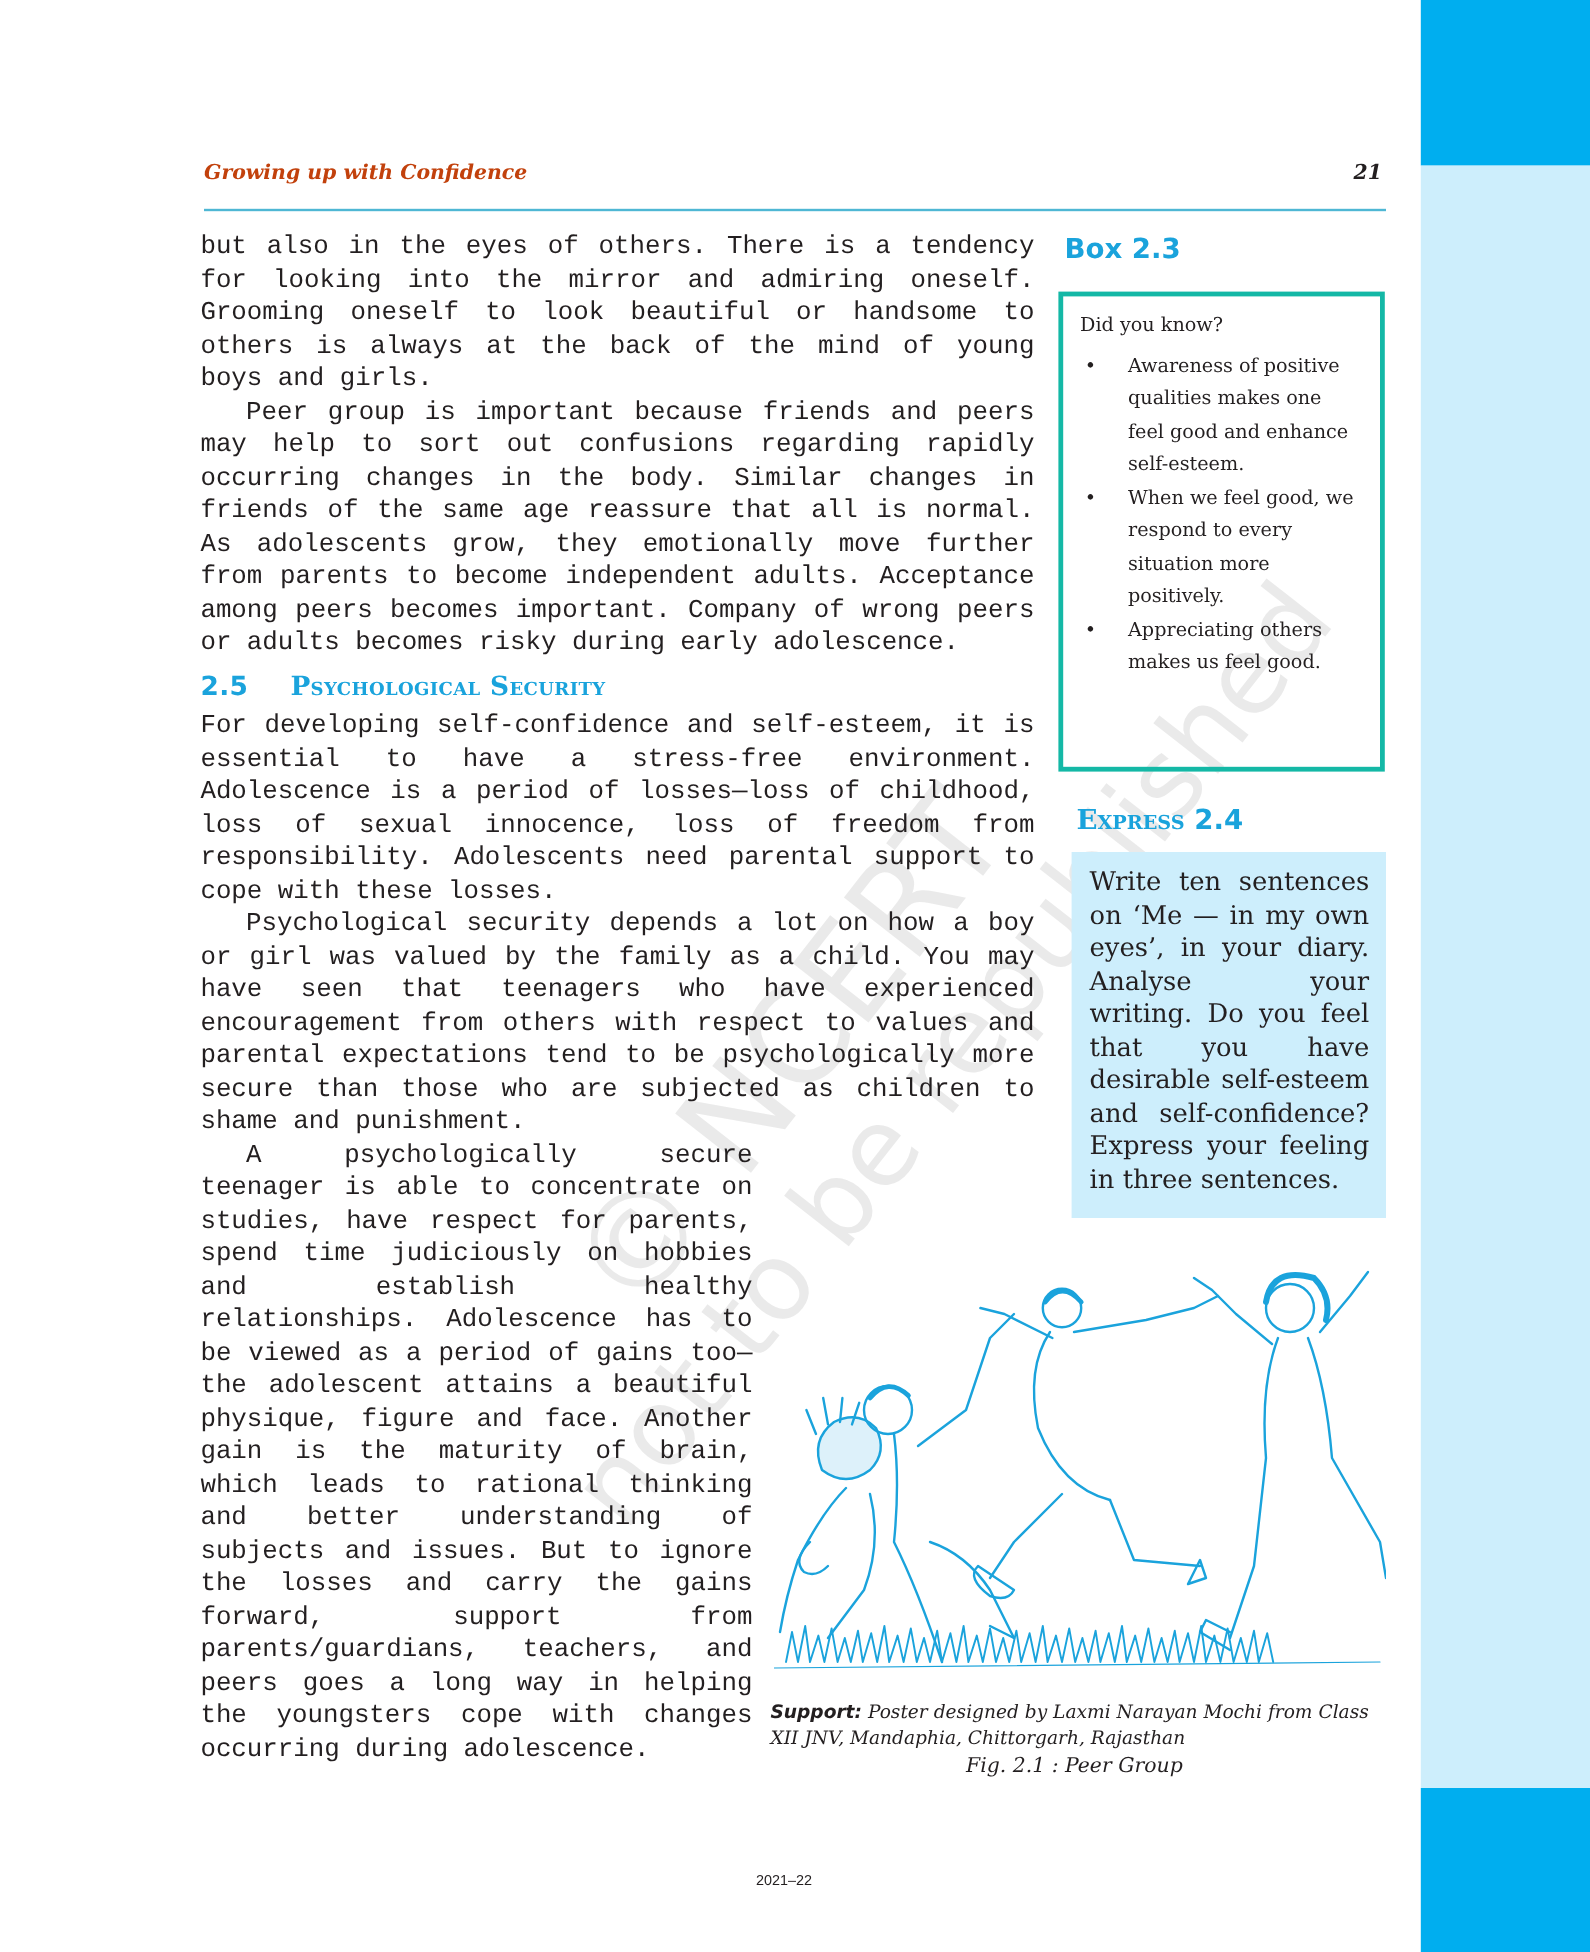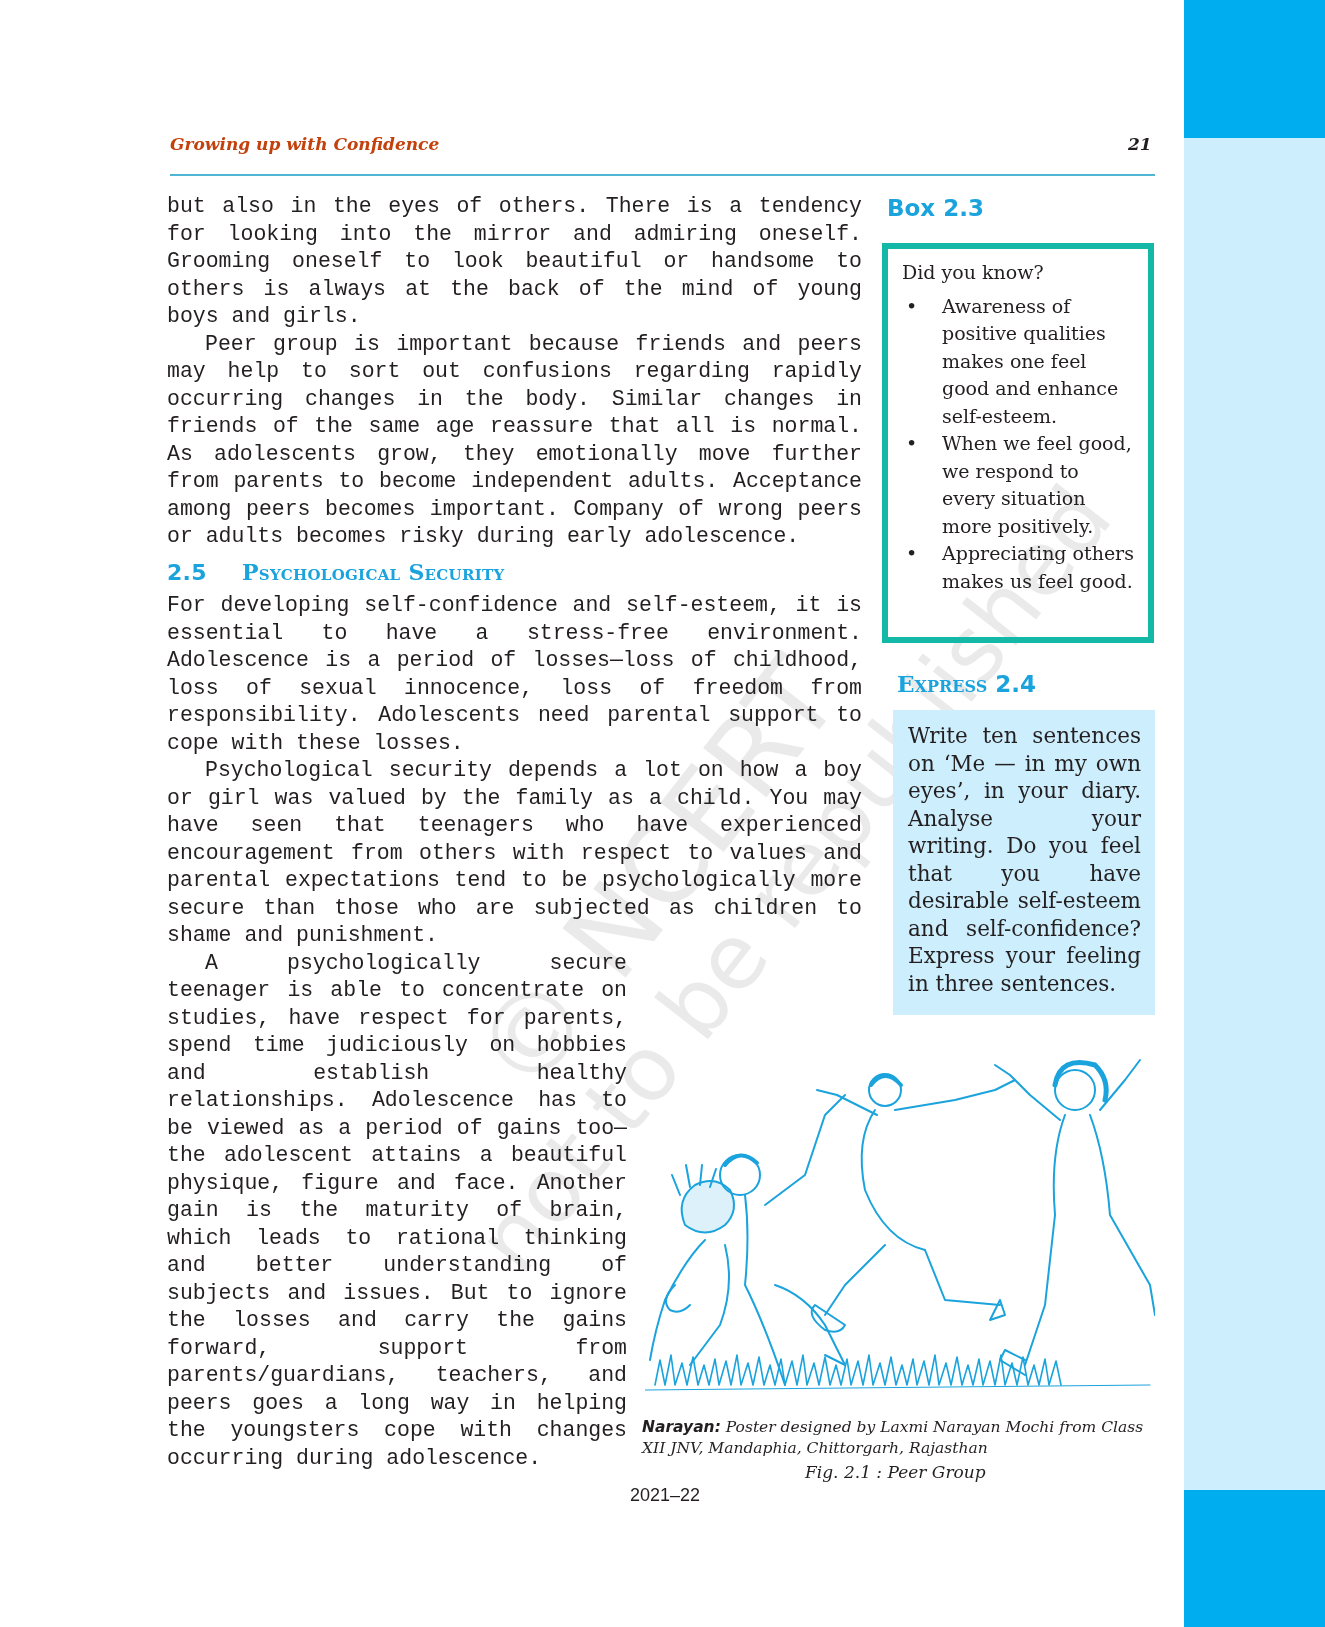--- a/index.html
+++ b/index.html
@@ -28,22 +28,22 @@
                      color: #1aa3dc; font-size: 22px; letter-spacing: 0.3px; }
   .section-heading .num { display: inline-block; width: 75px; }
   .section-heading .title { font-variant: small-caps; font-family: "DejaVu Serif", serif; }
 
   .narrow { width: 460px; }
 
   
   .box-label { position: absolute; left: 887px; top: 195px; font-family: "DejaVu Sans", sans-serif;
                font-weight: bold; font-size: 23px; color: #1aa3dc; }
   .box { position: absolute; left: 882px; top: 243px; width: 272px; height: 400px;
-         border: 6px solid #14b8a6; box-sizing: border-box; padding: 10px 14px 0 14px;
-         font-size: 19px; line-height: 27.5px; }
+         border: 4px solid #14b8a6; box-sizing: border-box; padding: 10px 14px 0 14px;
+         font-size: 16px; line-height: 27.5px; }
   .box .q { margin: 0 0 6px 0; }
   .box ul { list-style: none; margin: 0; padding: 0; }
   .box li { position: relative; padding-left: 40px; }
   .box li .bullet { position: absolute; left: 4px; top: 0; }
 
   
   .activity-label { position: absolute; left: 897px; top: 670px; font-family: "DejaVu Sans", sans-serif;
                     font-weight: bold; font-size: 23px; color: #1aa3dc; }
   .activity-label .small { font-variant: small-caps; font-family: "DejaVu Serif", serif; }
   .activity { position: absolute; left: 893px; top: 710px; width: 262px; height: 305px;
@@ -51,22 +51,22 @@
               font-size: 21.5px; line-height: 27.5px; text-align: justify; }
 
   
   .figure { position: absolute; left: 645px; top: 1055px; width: 510px; height: 345px; }
 
   .source { position: absolute; left: 642px; top: 1417px; width: 520px; font-style: italic;
             font-size: 15.5px; line-height: 21px; }
   .source b { font-family: "DejaVu Sans", sans-serif; font-style: italic; }
   .fig-caption { position: absolute; left: 805px; top: 1462px; font-style: italic; font-size: 17px; }
 
-  .footer { position: absolute; left: 630px; top: 1485px; font-family: "Liberation Sans", sans-serif;
-            font-size: 18px; }
+  .footer { position: absolute; left: 630px; top: 1560px; font-family: "Liberation Sans", sans-serif;
+            font-size: 12px; }
 
   
   .watermark { position: absolute; left: 300px; top: 800px; width: 800px; text-align: center;
                transform: rotate(-52deg); font-family: "DejaVu Sans", sans-serif;
                font-size: 110px; line-height: 110px; color: rgba(160,160,160,0.22);
                pointer-events: none; white-space: nowrap; }
   .watermark .line2 { font-size: 90px; }
 </style>
 </head>
 <body>
@@ -165,18 +165,18 @@
     <path d="M380 305 l-20 -10 l-5 10 l25 15"></path>
   </g>
 
   <g stroke-width="1.6">
     <path d="M10 330 l5 -25 l5 25 l6 -30 l4 30 l7 -22 l5 22 l6 -28 l5 28 l6 -20 l5 20 l6 -26 l4 26 l7 -24 l5 24 l6 -30 l4 30 l7 -22 l5 22 l6 -28 l5 28 l6 -20 l5 20 l6 -26 l4 26 l7 -24 l5 24 l6 -30 l4 30 l7 -22 l5 22 l6 -28 l5 28 l6 -20 l5 20 l6 -26 l4 26 l7 -24 l5 24 l6 -30 l4 30 l7 -22 l5 22 l6 -28 l5 28 l6 -20 l5 20 l6 -26 l4 26 l7 -24 l5 24 l6 -30 l4 30 l7 -22 l5 22 l6 -28 l5 28 l6 -20 l5 20 l6 -26 l4 26 l7 -24 l5 24 l6 -30 l4 30 l7 -22 l5 22 l6 -28 l5 28 l6 -20 l5 20 l6 -26 l4 26 l7 -24 l5 24"></path>
     <path d="M0 335 L505 330" stroke-width="1"></path>
   </g>
 </svg>
 
 <div class="source">
-  <b>Narayan:</b>
+  <b>Support:</b>
   <span>Poster designed by Laxmi Narayan Mochi from Class XII JNV, Mandaphia, Chittorgarh, Rajasthan</span>
 </div>
 <div class="fig-caption">Fig. 2.1 : Peer Group</div>
 
 <div class="footer">2021–22</div>
 
 </body></html>

